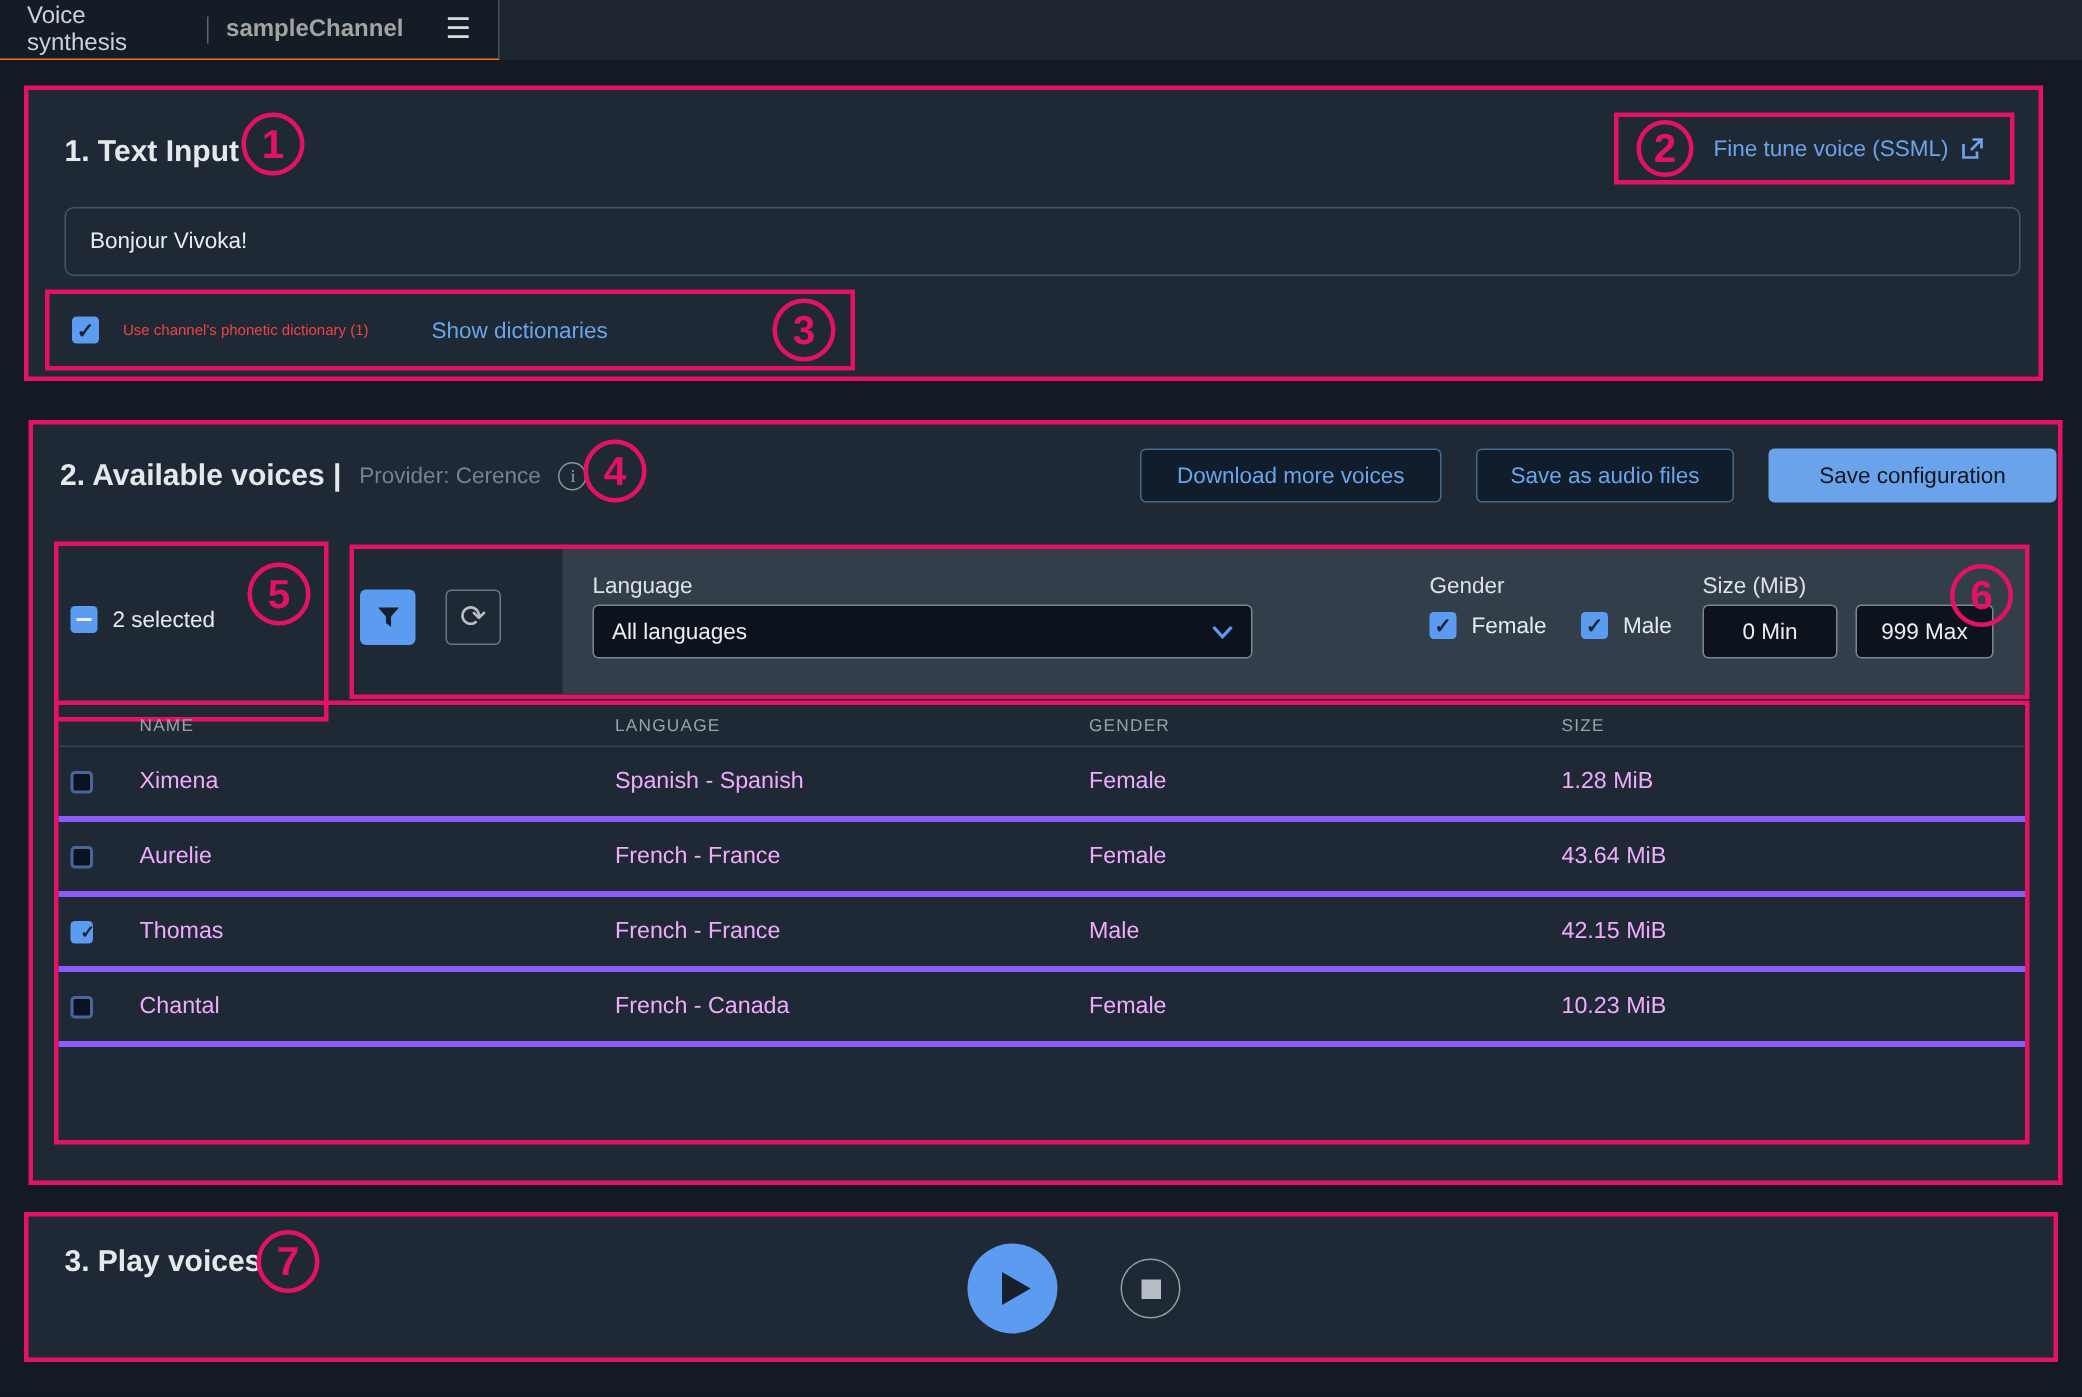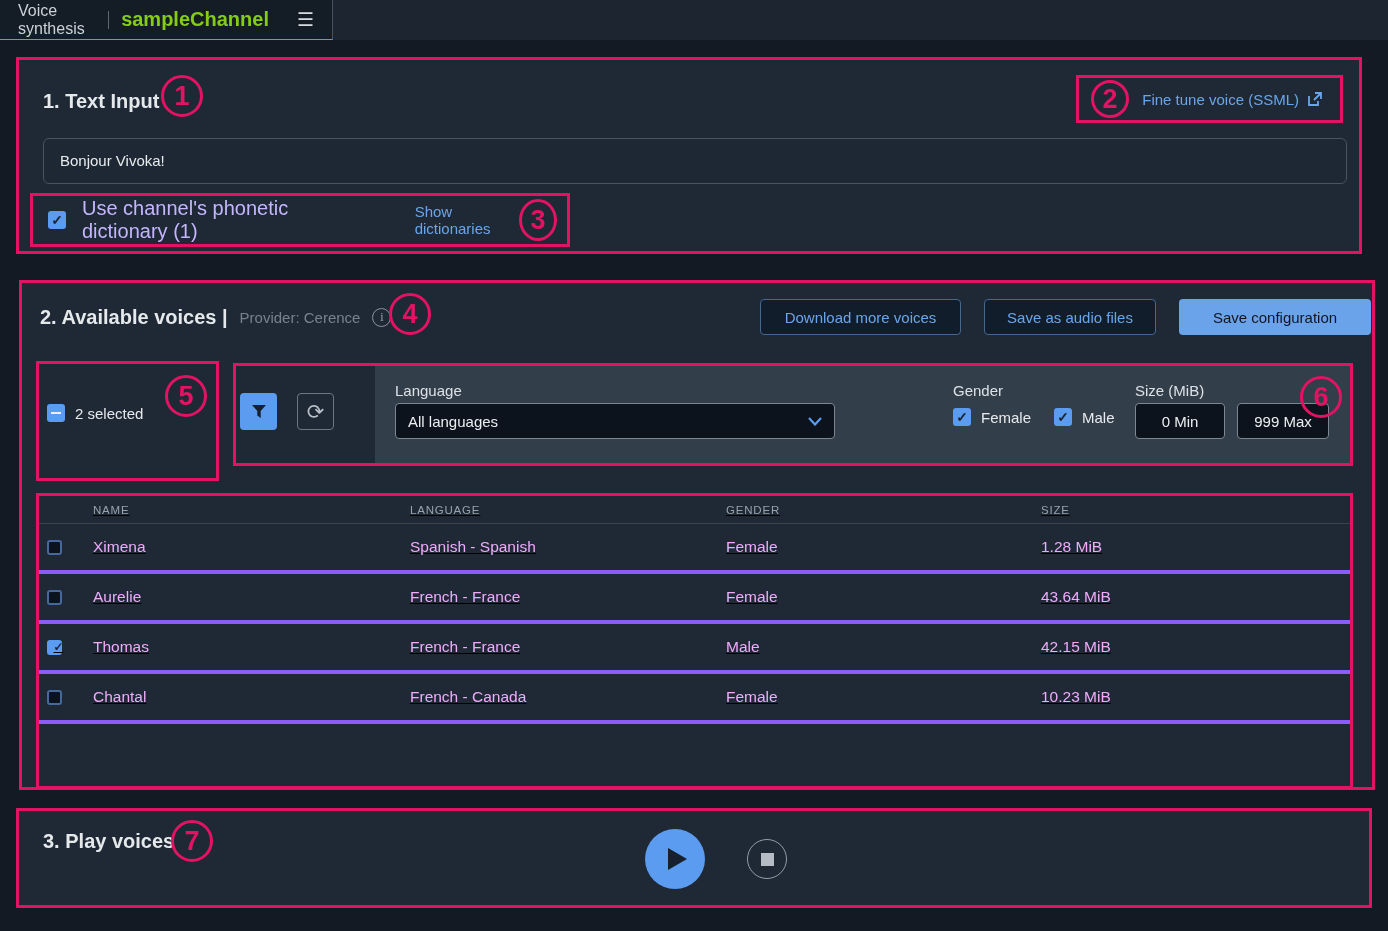--- a/index.html
+++ b/index.html
@@ -7,21 +7,21 @@
   body { font-family:"Liberation Sans", sans-serif; }
   .stage { position:relative; width:1388px; height:931px; background:#131a24; overflow:hidden; }
 
   
   .topbar { position:absolute; left:0; top:0; width:1388px; height:40px; background:#1c2530; }
   .tab { position:absolute; left:0; top:0; width:333px; height:40px; background:#141c26;
          border-right:1px solid #475260; border-bottom:1px solid #f97316;
          display:flex; align-items:center; padding:0 18px; }
   .tab-title { color:#ccd2d9; font-size:16px; }
   .tab-sep { width:1px; height:18px; background:#5c6772; margin:0 12px; }
-  .tab-channel { color:#84cc16; font-size:20px; font-weight:bold; }
+  .tab-channel { color:#a3a3a3; font-size:16px; font-weight:bold; }
   .hamburger { color:#d6dbe0; font-size:19px; margin-left:28px; cursor:pointer; line-height:1; }
 
   
   .panelbox { position:absolute; background:#1e2935; border:3px solid #e31262; }
   .pinkbox  { position:absolute; border:3px solid #e31262; }
   .circle-num { position:absolute; width:42px; height:42px; border:3px solid #e31262; border-radius:50%;
                 color:#e31262; font-size:27px; font-weight:bold; display:flex; align-items:center;
                 justify-content:center; line-height:1; }
   .sec-title { position:absolute; color:#e6e9ec; font-size:20px; line-height:26px; }
   .blue-link { color:#6aa5ec; font-size:15px; text-decoration:none; cursor:pointer; }
@@ -39,21 +39,21 @@
 
   
   #box1 { left:16px; top:57px; width:1346px; height:197px; }
   #box2 { left:1057px; top:15px; width:267px; height:48px; display:flex; align-items:center; padding:0 12px; }
   #box2 .circle-num { position:static; width:38px; height:38px; }
   #box2 a { margin-left:auto; margin-right:6px; display:flex; align-items:center; gap:8px; }
   .textfield { position:absolute; left:24px; top:78px; width:1304px; height:46px; background:#1d2834;
                border:1px solid #4a535f; border-radius:6px; color:#e9ecef; font-size:15px;
                padding:13px 16px; cursor:text; }
   #box3 { left:11px; top:133px; width:540px; height:54px; display:flex; align-items:center; padding:0 10px 0 15px; }
-  #box3 .lbl { color:#c4b5fd; font-size:20px; margin-left:16px; }
+  #box3 .lbl { color:#ef4444; font-size:10px; margin-left:16px; }
   #box3 a { margin-left:42px; }
   #box3 .circle-num { position:static; margin-left:auto; }
 
   
   #box4 { left:19px; top:280px; width:1356px; height:510px; }
   .voices-head { position:absolute; left:18px; top:21px; display:flex; align-items:center; }
   .provider { color:#78828e; font-size:15px; margin-left:12px; }
   .info-icon { width:19px; height:19px; border:1.5px solid #8a949e; border-radius:50%; color:#9aa3ad;
                font-size:12px; display:flex; align-items:center; justify-content:center; margin-left:12px;
                font-family:"Liberation Serif", serif; }
@@ -82,21 +82,21 @@
              color:#eceff2; font-size:15px; font-family:"Liberation Sans", sans-serif; }
   .lang-select { left:20px; top:37px; width:440px; display:flex; align-items:center; padding:0 12px; cursor:pointer; }
   .lang-select svg { margin-left:auto; }
   .size-input { text-align:center; }
   #size-min { left:760px; top:37px; width:90px; }
   #size-max { left:862px; top:37px; width:92px; }
   .g-item { position:absolute; display:flex; align-items:center; gap:10px; color:#e7eaed; font-size:15px; }
   #c6 { left:925px; top:10px; }
 
   
-  #tablebox { left:14px; top:210px; width:1317px; height:296px;text-decoration:underline; }
+  #tablebox { left:14px; top:184px; width:1317px; height:296px; }
   .vtable { width:100%; }
   .thead { height:28px; display:grid; grid-template-columns:46px 317px 316px 315px 1fr; align-items:center;
            border-bottom:1px solid #39444f; color:#99a2ac; font-size:11.5px; letter-spacing:0.8px; }
   .thead span { padding-left:8px; }
   .trow { height:50px; display:grid; grid-template-columns:46px 317px 316px 315px 1fr; align-items:center;
           border-bottom:4px solid #8b5cf6; color:#f0abfc; font-size:15.5px; }
   .trow .cb { margin-left:8px; }
   .trow span { padding-left:8px; }
 
   

